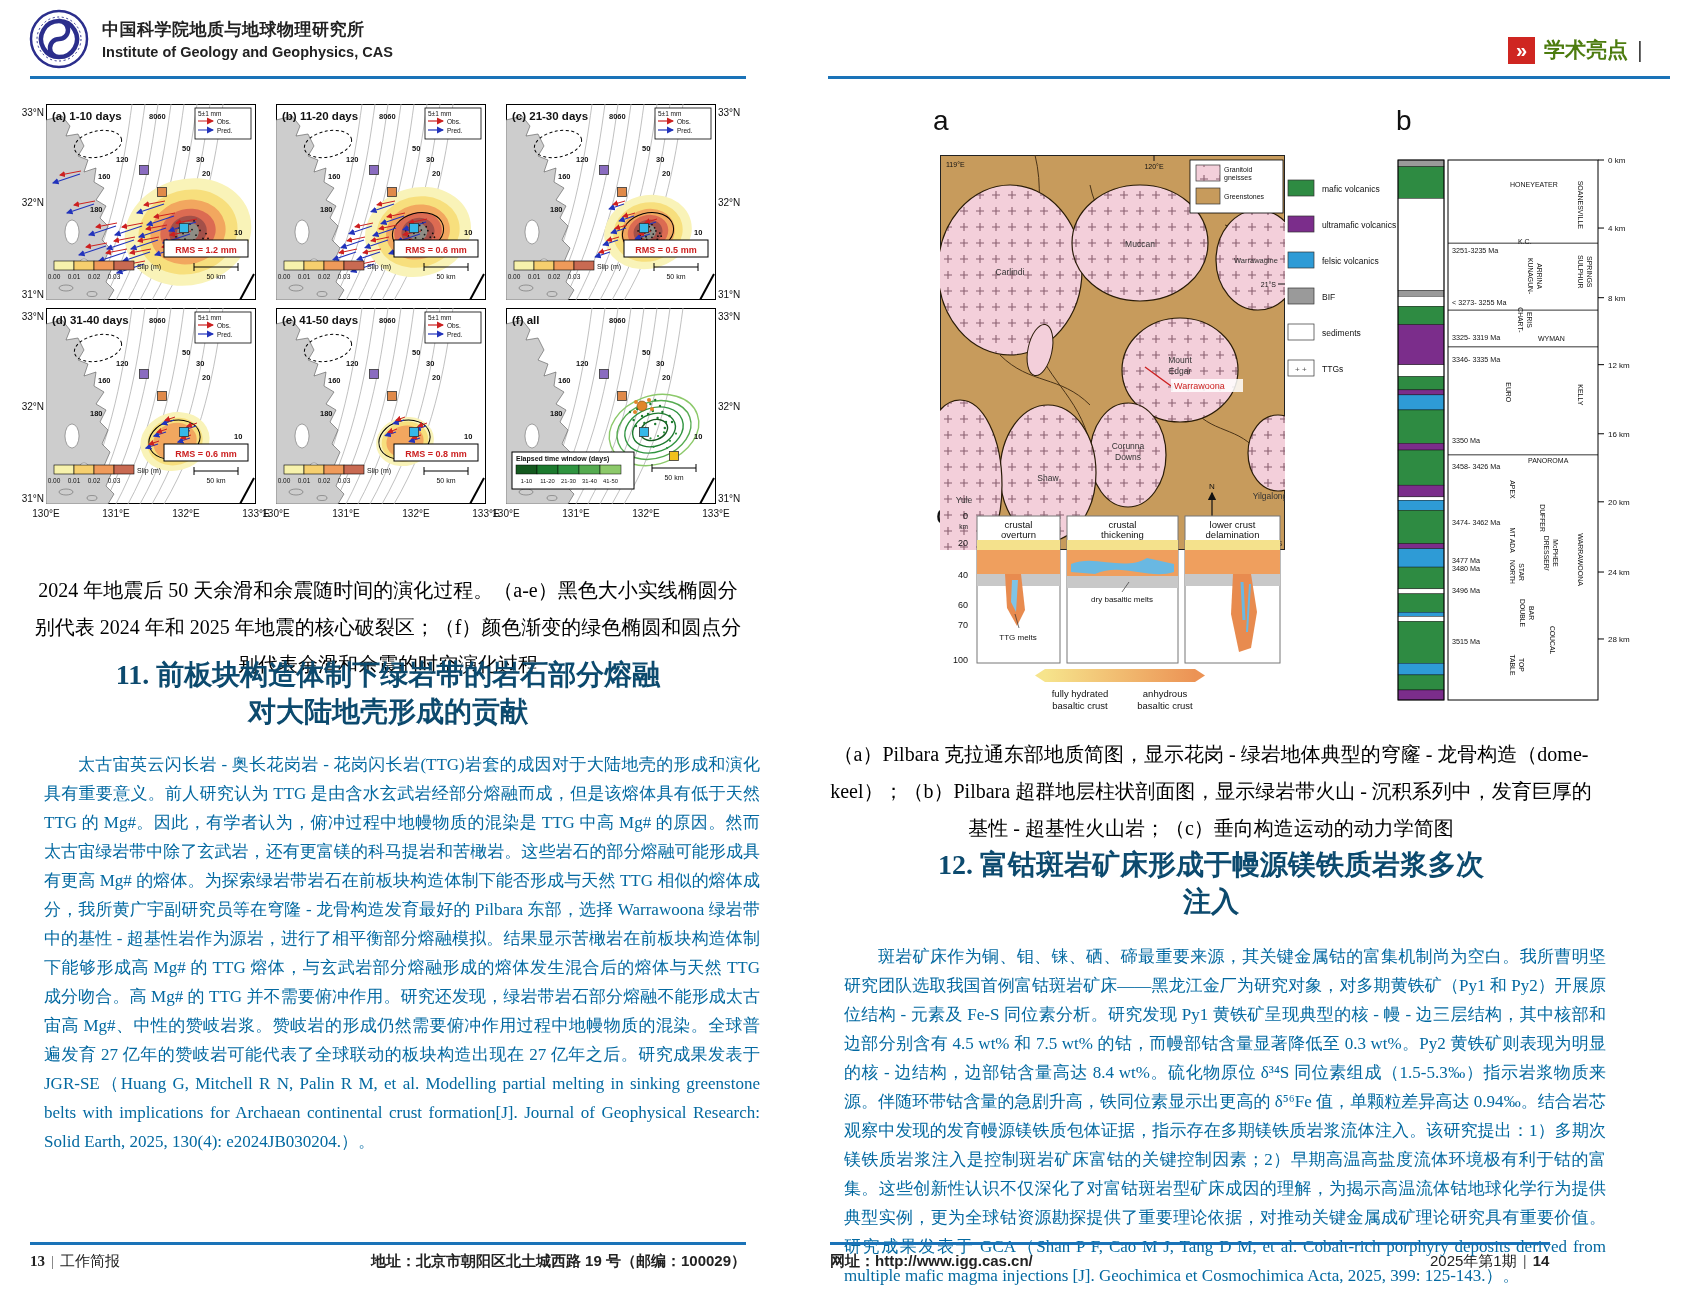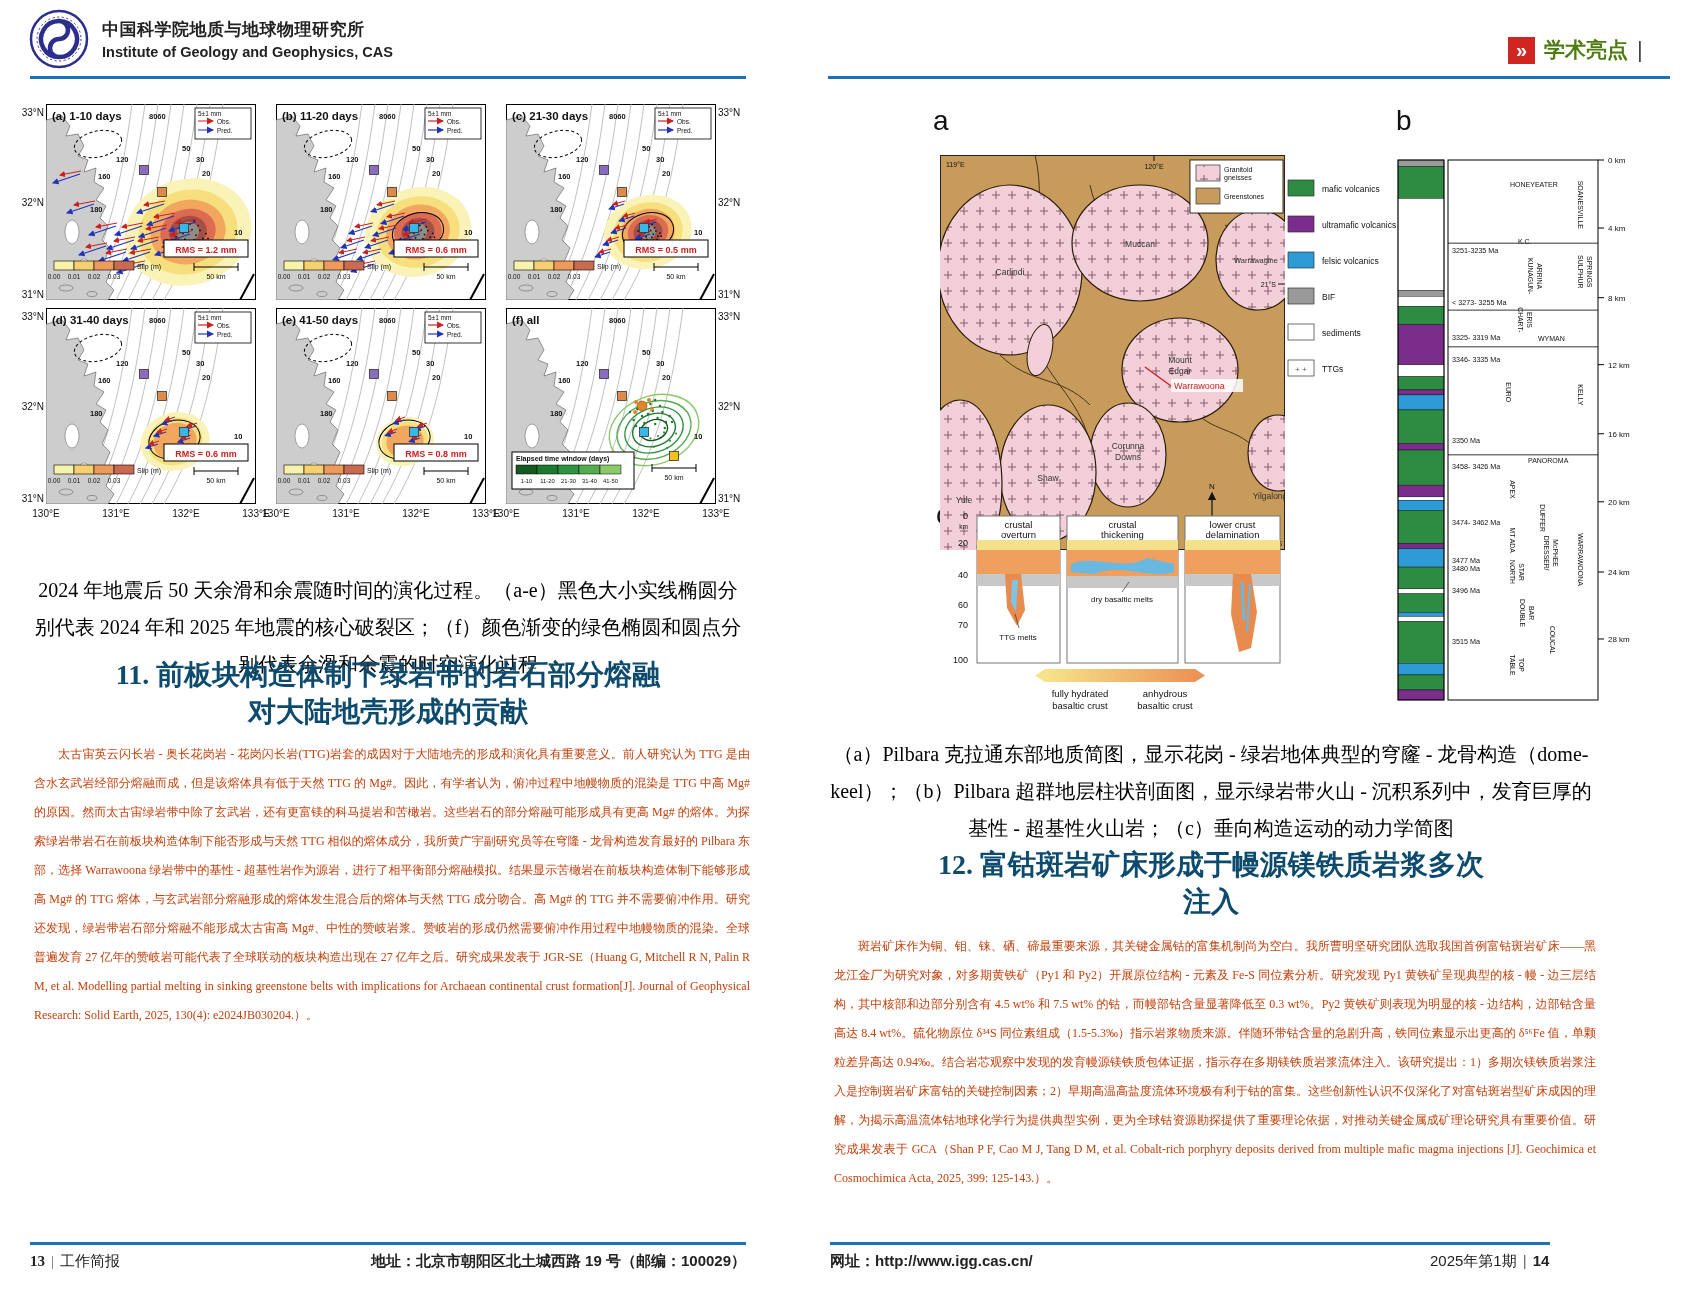--- a/index.html
+++ b/index.html
@@ -20,21 +20,21 @@
   #geofig{left:830px;top:95px;width:815px;height:626px;}
   .fig-letter{position:absolute;font-family:"Liberation Sans",sans-serif;font-size:28px;color:#111;}
   .latlab,.lonlab{position:absolute;font-family:"Liberation Sans",sans-serif;font-size:10px;color:#111;}
   
   .caption{position:absolute;text-align:center;font-size:20px;line-height:1.85;color:#000;}
   .cap-left{left:30px;top:552px;width:716px;}
   .cap-right{left:830px;top:716px;width:762px;}
   .sec{position:absolute;text-align:center;font-weight:bold;font-size:28px;line-height:1.32;color:#0c4a6e;}
   .sec-left{left:30px;top:634px;width:716px;}
   .sec-right{left:830px;top:824px;width:762px;}
-  .bodytext{position:absolute;font-size:12px;line-height:29px;text-align:justify;text-indent:2em;color:#c2410c;margin:4px;}
+  .bodytext{position:absolute;font-size:17px;line-height:29px;text-align:justify;text-indent:2em;color:#0369a1;margin:14px;}
   .body-left{left:30px;top:736px;width:716px;}
   .body-right{left:830px;top:928px;width:762px;}
   
   .foot{position:absolute;top:1252px;font-family:"Liberation Sans",sans-serif;font-size:15px;color:#222;}
   .foot .pg{font-weight:bold;}
   .foot .sep{color:#666;font-weight:300;margin:0 6px;}
   .addr{font-weight:bold;}
 </style>
 </head>
 <body>

